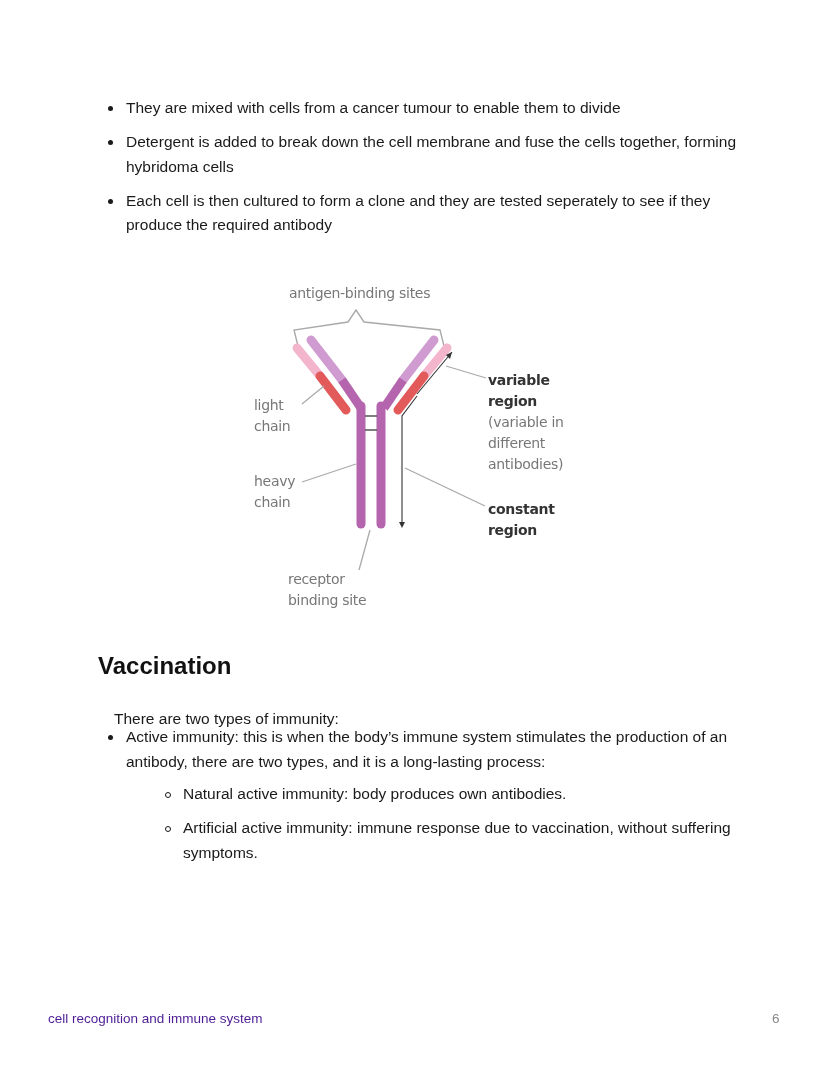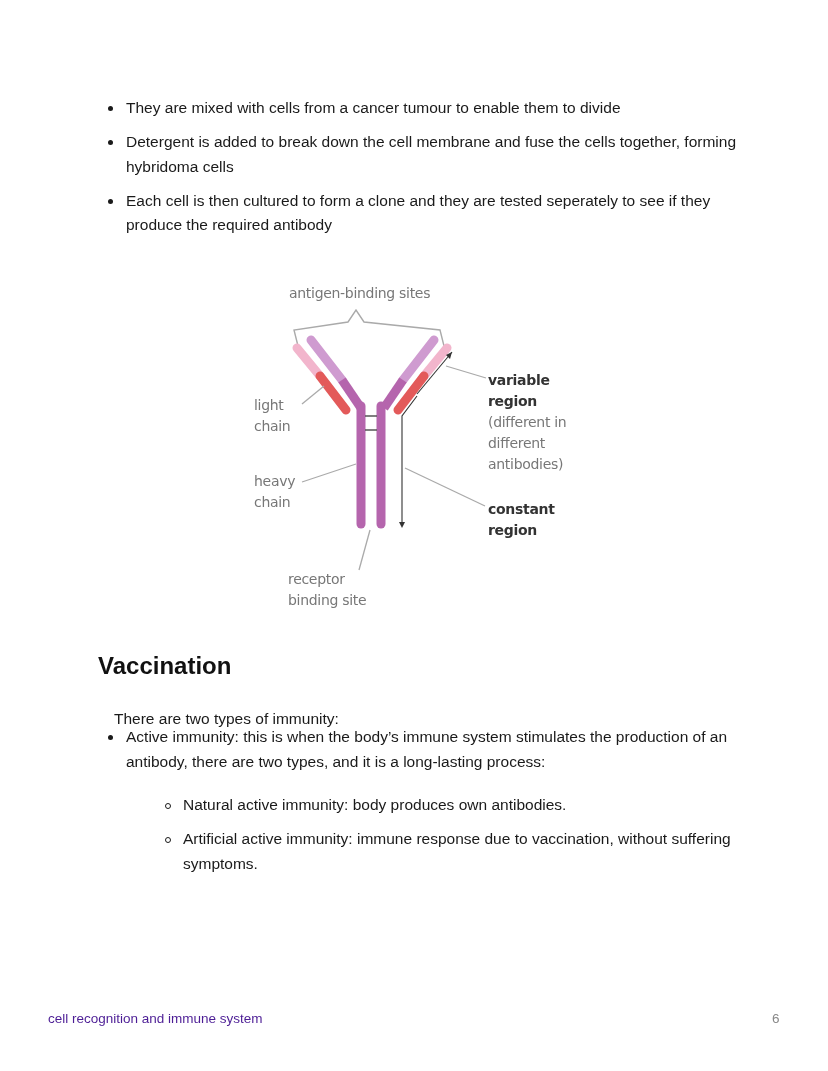--- a/index.html
+++ b/index.html
@@ -65,36 +65,36 @@
     <line x1="235" y1="228" x2="155" y2="190" stroke="#aaa" stroke-width="1.3"></line>
     <line x1="109" y1="292" x2="120" y2="252" stroke="#aaa" stroke-width="1.3"></line>
   </svg>
   <div class="lbl" style="left:39px;top:5px;">antigen-binding sites</div>
   <div class="lbl" style="left:4px;top:117px;">light</div>
   <div class="lbl" style="left:4px;top:138px;">chain</div>
   <div class="lbl" style="left:4px;top:193px;">heavy</div>
   <div class="lbl" style="left:4px;top:214px;">chain</div>
   <div class="lbl b" style="left:238px;top:92px;">variable</div>
   <div class="lbl b" style="left:238px;top:113px;">region</div>
-  <div class="lbl" style="left:238px;top:134px;">(different in</div>
+  <div class="lbl" style="left:238px;top:134px;">(variable in</div>
   <div class="lbl" style="left:238px;top:155px;text-align:center;">different</div>
   <div class="lbl" style="left:238px;top:176px;">antibodies)</div>
   <div class="lbl b" style="left:238px;top:221px;">constant</div>
   <div class="lbl b" style="left:238px;top:242px;">region</div>
   <div class="lbl" style="left:38px;top:291px;text-align:center;">receptor</div>
   <div class="lbl" style="left:38px;top:312px;">binding site</div>
 </div>
 
 <h2>Vaccination</h2>
 <p class="intro">There are two types of immunity:</p>
 
 <ul class="bullets2">
   <li class="li">
     <span>Active immunity: this is when the body’s immune system stimulates the production of an antibody, there are two types, and it is a long-lasting process:</span>
-    <ul class="sub" style="margin-top:19px;">
+    <ul class="sub" style="margin-top:8px;">
       <li class="li">Natural active immunity: body produces own antibodies.</li>
       <li class="li">Artificial active immunity: immune response due to vaccination, without suffering symptoms.</li>
     </ul>
   </li>
 </ul>
 
 <div class="footer-left">cell recognition and immune system</div>
 <div class="footer-right">6</div>
 
 </body></html>

